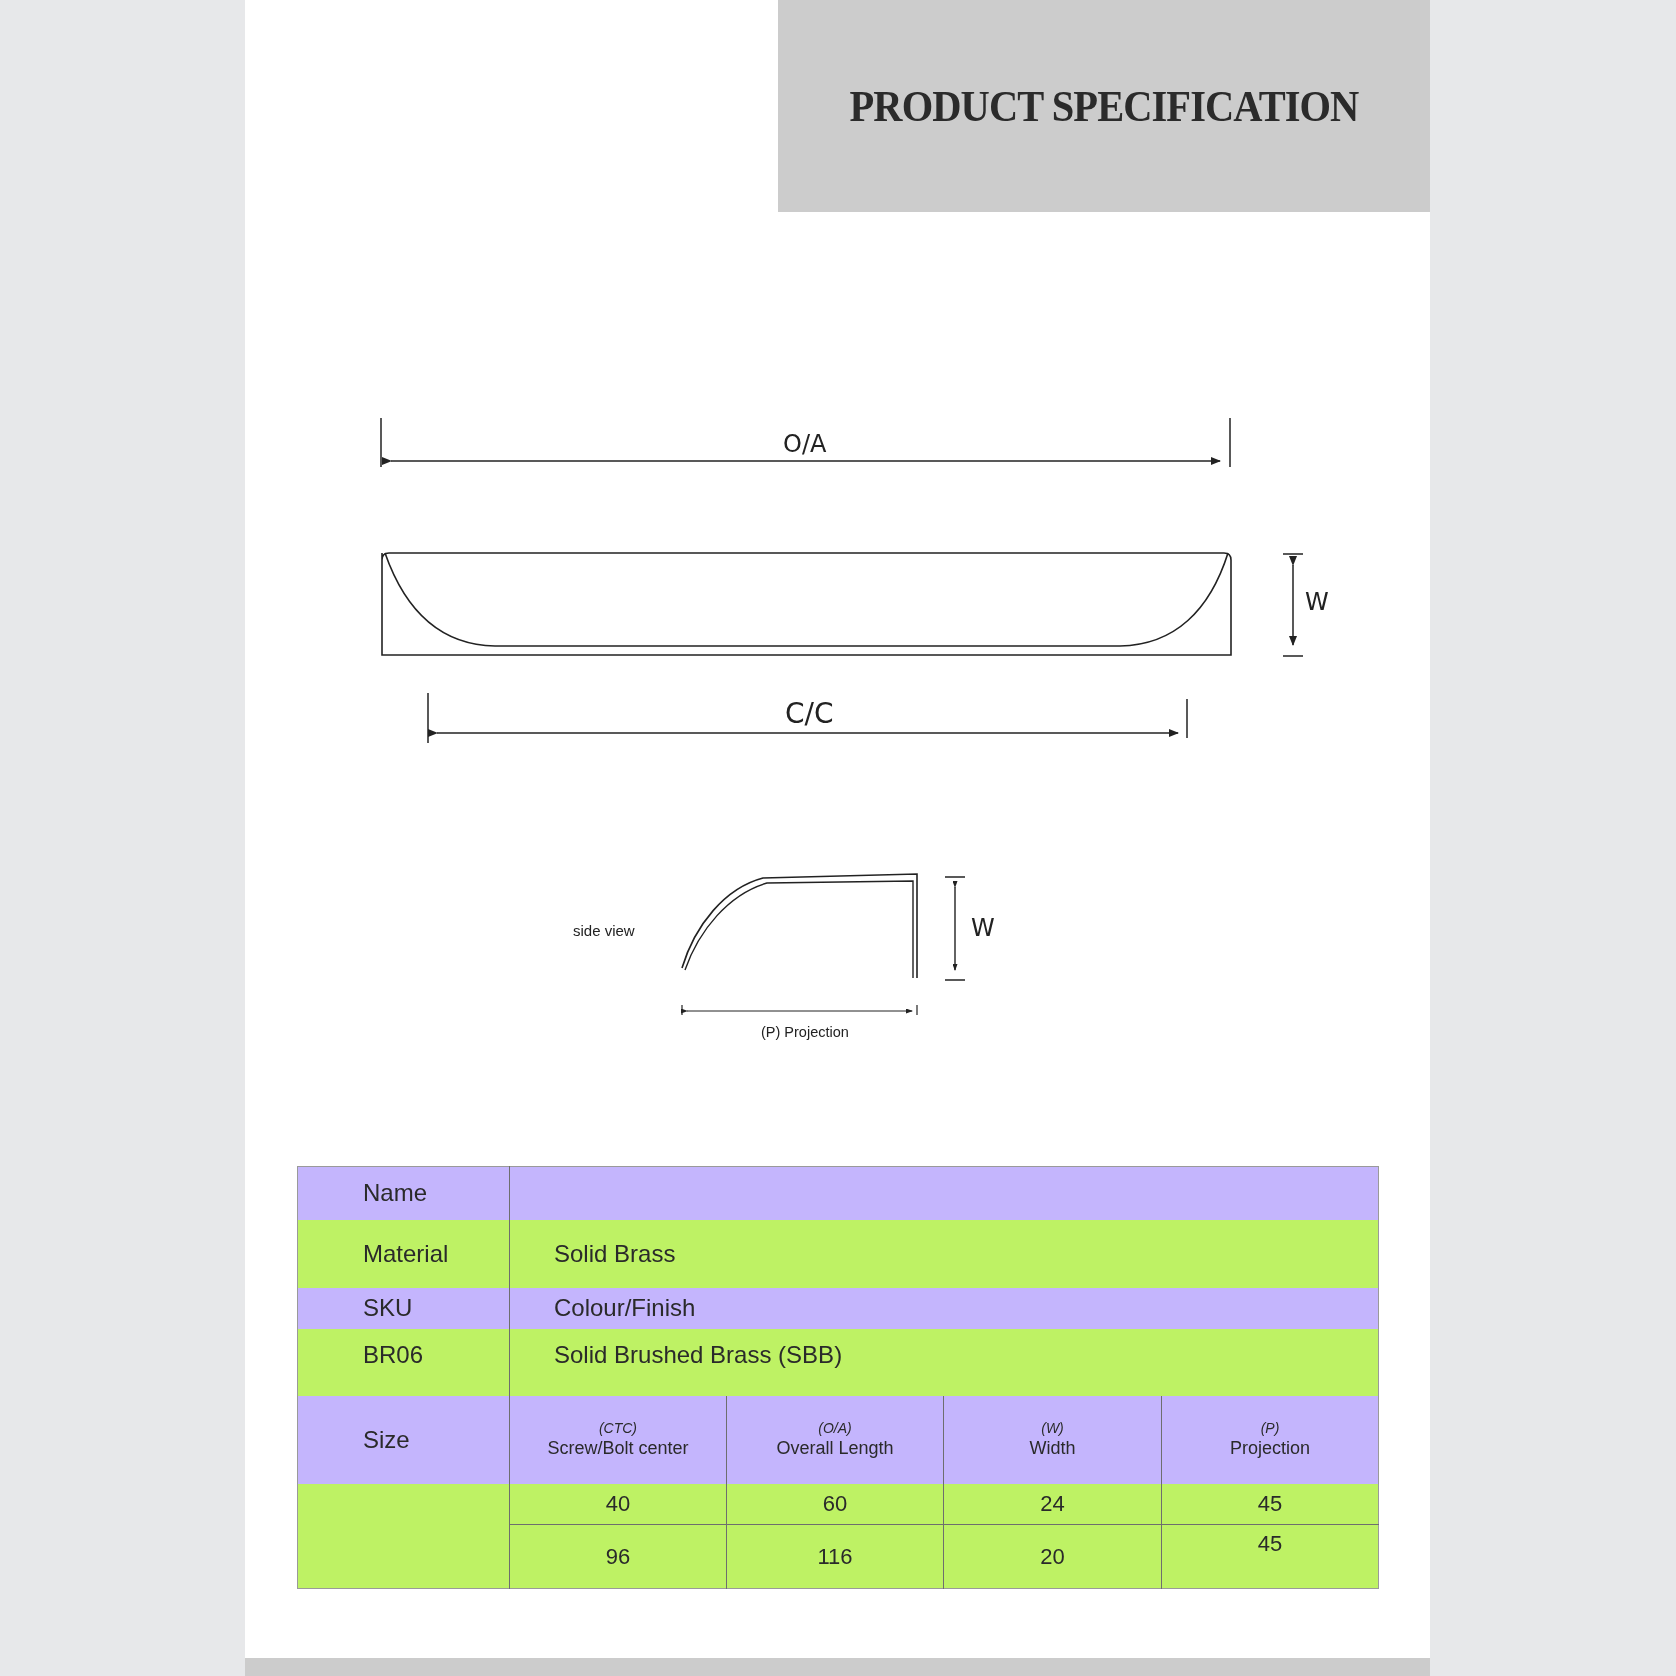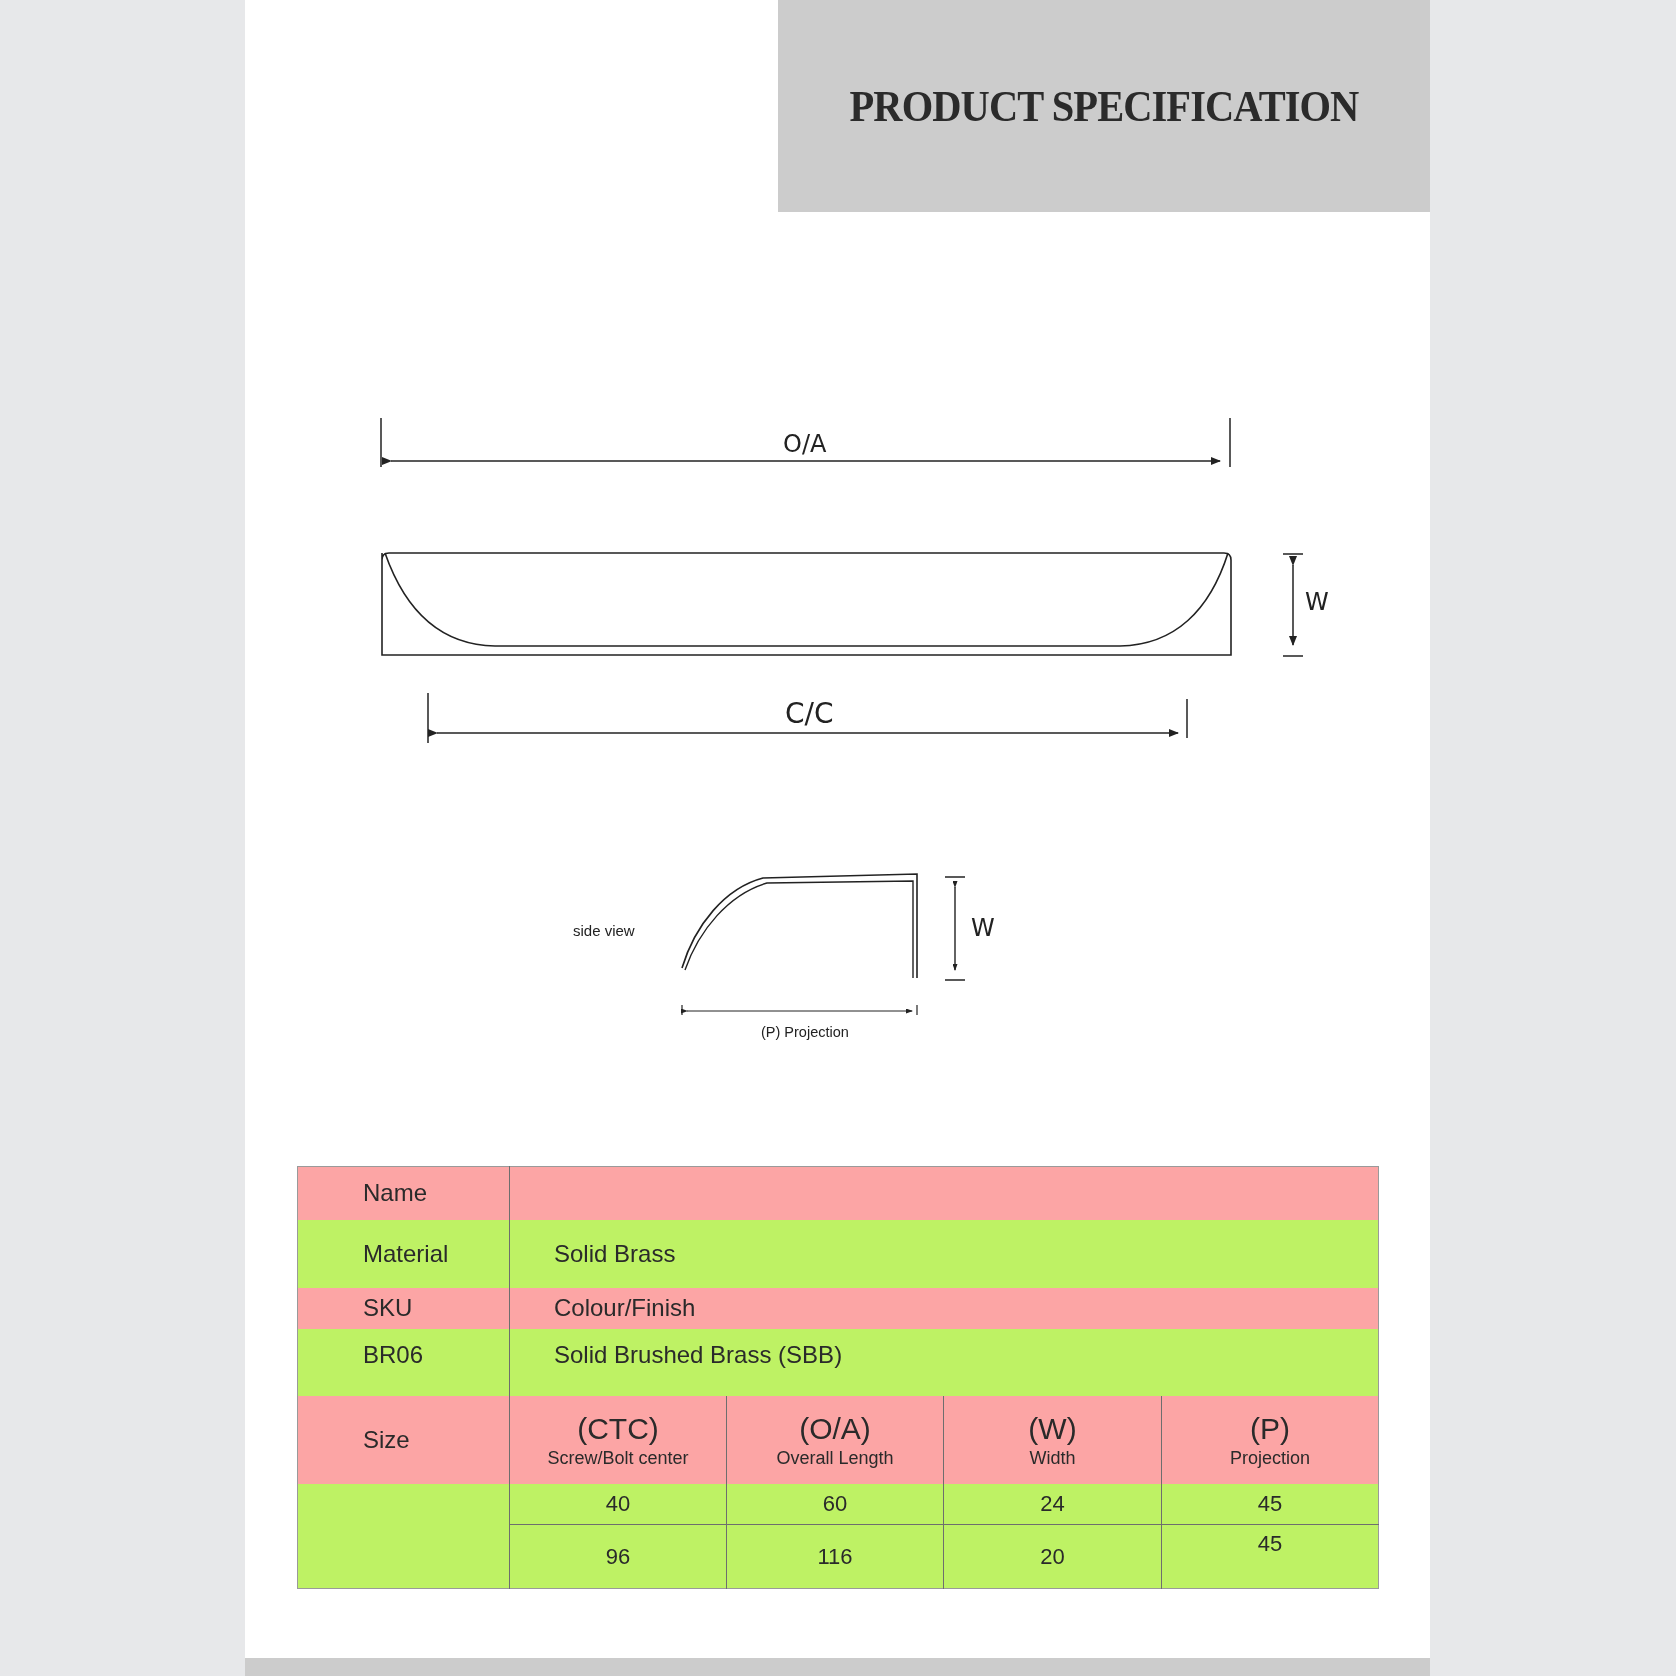--- a/index.html
+++ b/index.html
@@ -46,27 +46,27 @@
   .side-label { position:absolute; font-size:15px; color:#222; }
   .proj-label { position:absolute; font-size:14.5px; color:#222; }
 
   table.spec {
     position:absolute; left:52px; top:1166px; width:1081px;
     border-collapse:collapse; table-layout:fixed;
     border:1.5px solid #9a9a9a;
     font-size:24px; color:#2a2a2a;
   }
   table.spec td { padding:0; vertical-align:middle; }
-  .gray { background:#fca5a5; }
+  .gray { background:#c4b5fd; }
   .white { background:#bef264; }
   .lbl { padding-left:65px !important; }
   .val { padding-left:44px !important; }
   .vline { border-left:1px solid #6e6e6e; }
   .hdr-cell { text-align:center; line-height:1.25; }
-  .hdr-code { font-size:30px; display:block; }
+  .hdr-code { font-size:14px; display:block;font-style:italic; }
   .hdr-desc { font-size:18px; display:block; }
   .num { text-align:center; font-size:22px; }
   .rowline td.numcell { border-bottom:1px solid #6e6e6e; }
   .footer-band {
     position:absolute; left:0; top:1658px; width:1185px; height:18px;
     background:#cccccc;
   }
 </style>
 </head>
 <body>

